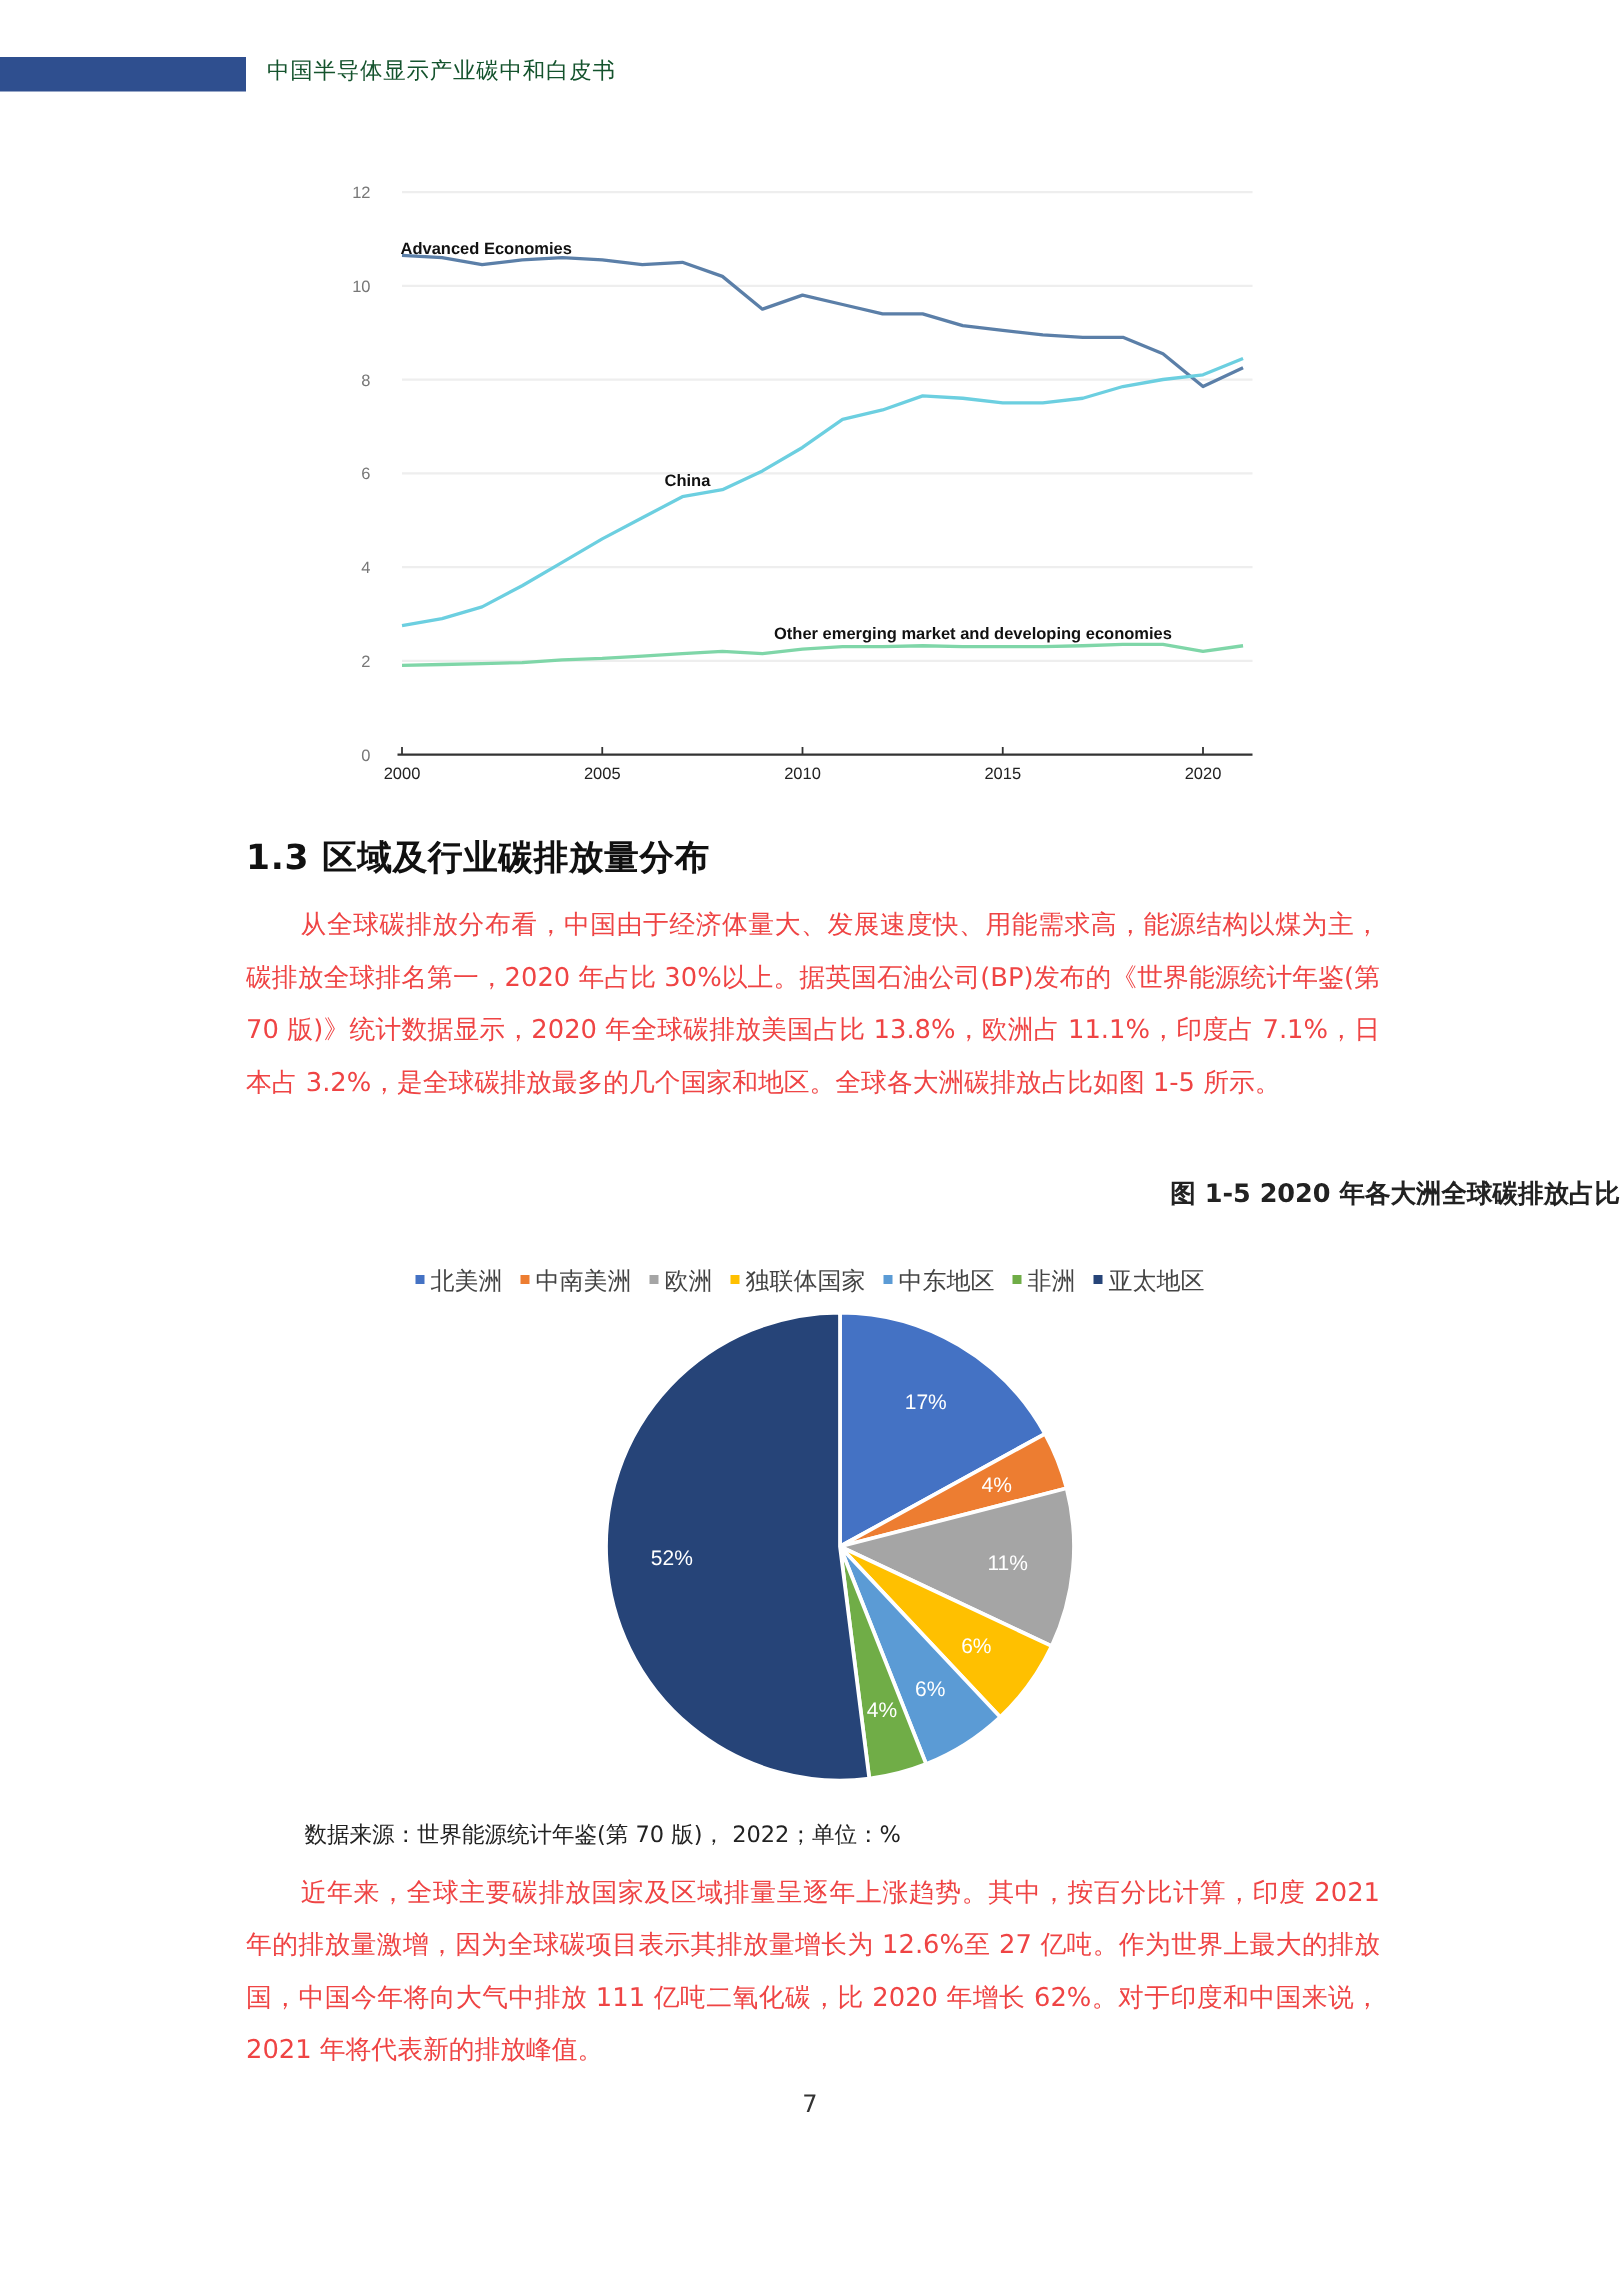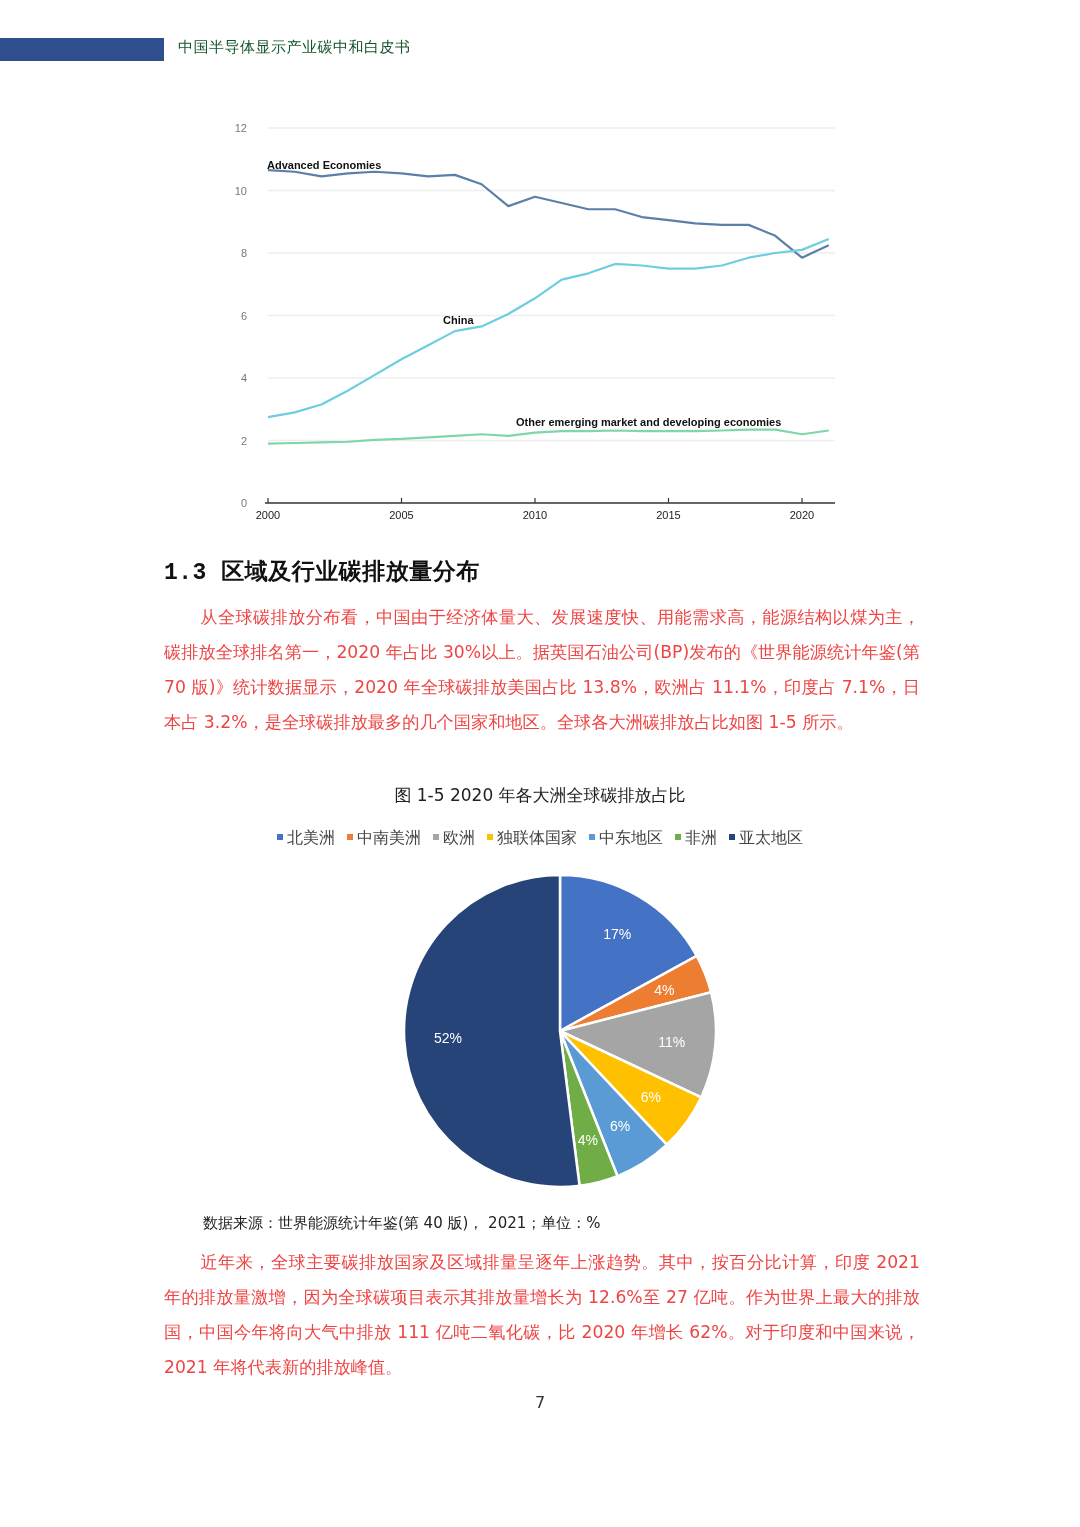--- a/index.html
+++ b/index.html
@@ -1,26 +1,26 @@
 <!DOCTYPE html>
 <html><head>
 <meta charset="utf-8">
 <style>
   html, body { margin: 0; padding: 0; background: #ffffff; }
   body { width: 1080px; height: 1527px; position: relative; overflow: hidden;
          font-family: "DejaVu Sans", "Liberation Sans", sans-serif; color: #1a1a1a; }
   .header-bar { position: absolute; left: 0; top: 38px; width: 164px; height: 23px; background: #2f4f8f; }
   .header-title { position: absolute; left: 178px; top: 38px; font-size: 15px; color: #14532d; letter-spacing: 0.5px; }
   .linechart { position: absolute; left: 225px; top: 110px; width: 630px; height: 420px; }
-  .section-title { position: absolute; left: 164px; top: 556px; font-size: 23px; font-weight: bold; color: #111; letter-spacing: 0.5px; font-family: Liberation Mono, monospace; }
+  .section-title { position: absolute; left: 164px; top: 556px; font-size: 23px; font-weight: bold; color: #111; letter-spacing: 0.5px; }
   .para { position: absolute; left: 164px; width: 756px; font-size: 17.2px; line-height: 35px; color: #ef4444; text-align: justify; }
   .para .indent { display: inline-block; width: 36px; }
-  .fig-caption { position: absolute; left: 0; width: 1080px; top: 784px; text-align: center; font-size: 17px; font-weight: normal; color: #222; }
+  .fig-caption { position: absolute; left: 0; width: 1080px; top: 784px; text-align: right; font-size: 17px; font-weight: bold; color: #222; }
   .legend { position: absolute; left: 0; width: 1080px; top: 828px; text-align: center; font-size: 16px; color: #444; }
-  .legend-item { display: inline-block; margin: 0 6px; }
+  .legend-item { display: inline-block; margin: 16px 6px; }
   .legend-swatch { display: inline-block; width: 6px; height: 6px; margin-right: 4px; vertical-align: middle; position: relative; top: -2px; }
   .piechart { position: absolute; left: 395px; top: 868px; width: 330px; height: 330px; }
   .source { position: absolute; left: 203px; top: 1214px; font-size: 15px; color: #222; }
   .page-num { position: absolute; left: 0; width: 1080px; top: 1393px; text-align: center; font-size: 16px; color: #333; }
 </style>
 </head>
 <body>
 
 <div class="header-bar"></div>
 <div class="header-title">中国半导体显示产业碳中和白皮书</div>
@@ -76,17 +76,17 @@
     <path d="M165,163 L306.153020184699,229.42156948415135 A156,156 0 0 1 271.78934852487544,276.7191058777402 Z" fill="#ffc000" stroke="#ffffff" stroke-width="2.5"></path>
     <text x="255.8687888081941" y="234.0200395374906" font-size="14" fill="#ffffff" text-anchor="middle" font-family="Liberation Sans, sans-serif">6%</text>
     <path d="M165,163 L271.78934852487544,276.7191058777402 A156,156 0 0 1 222.42743021880975,308.04513179856724 Z" fill="#5b9bd5" stroke="#ffffff" stroke-width="2.5"></path>
     <text x="225.18406561204088" y="262.83491259238633" font-size="14" fill="#ffffff" text-anchor="middle" font-family="Liberation Sans, sans-serif">6%</text>
     <path d="M165,163 L222.42743021880975,308.04513179856724 A156,156 0 0 1 184.55198443603143,317.76989340505855 Z" fill="#70ad47" stroke="#ffffff" stroke-width="2.5"></path>
     <text x="192.93284812635648" y="276.7912606579678" font-size="14" fill="#ffffff" text-anchor="middle" font-family="Liberation Sans, sans-serif">4%</text>
     <path d="M165,163 L184.55198443603143,317.76989340505855 A156,156 0 1 1 164.99999999999997,7 Z" fill="#264478" stroke="#ffffff" stroke-width="2.5"></path>
     <text x="52.90163786293654" y="175.05263115353245" font-size="14" fill="#ffffff" text-anchor="middle" font-family="Liberation Sans, sans-serif">52%</text>
   </svg>
 
-<div class="source">数据来源：世界能源统计年鉴(第 40 版)， 2021；单位：%</div>
+<div class="source">数据来源：世界能源统计年鉴(第 70 版)， 2022；单位：%</div>
 
 <div class="para" style="top:1245px;"><span class="indent"></span><span>近年来，全球主要碳排放国家及区域排量呈逐年上涨趋势。其中，按百分比计算，印度 2021 年的排放量激增，因为全球碳项目表示其排放量增长为 12.6%至 27 亿吨。作为世界上最大的排放国，中国今年将向大气中排放 111 亿吨二氧化碳，比 2020 年增长 62%。对于印度和中国来说，2021 年将代表新的排放峰值。</span></div>
 
 <div class="page-num">7</div>
 
 </body></html>

